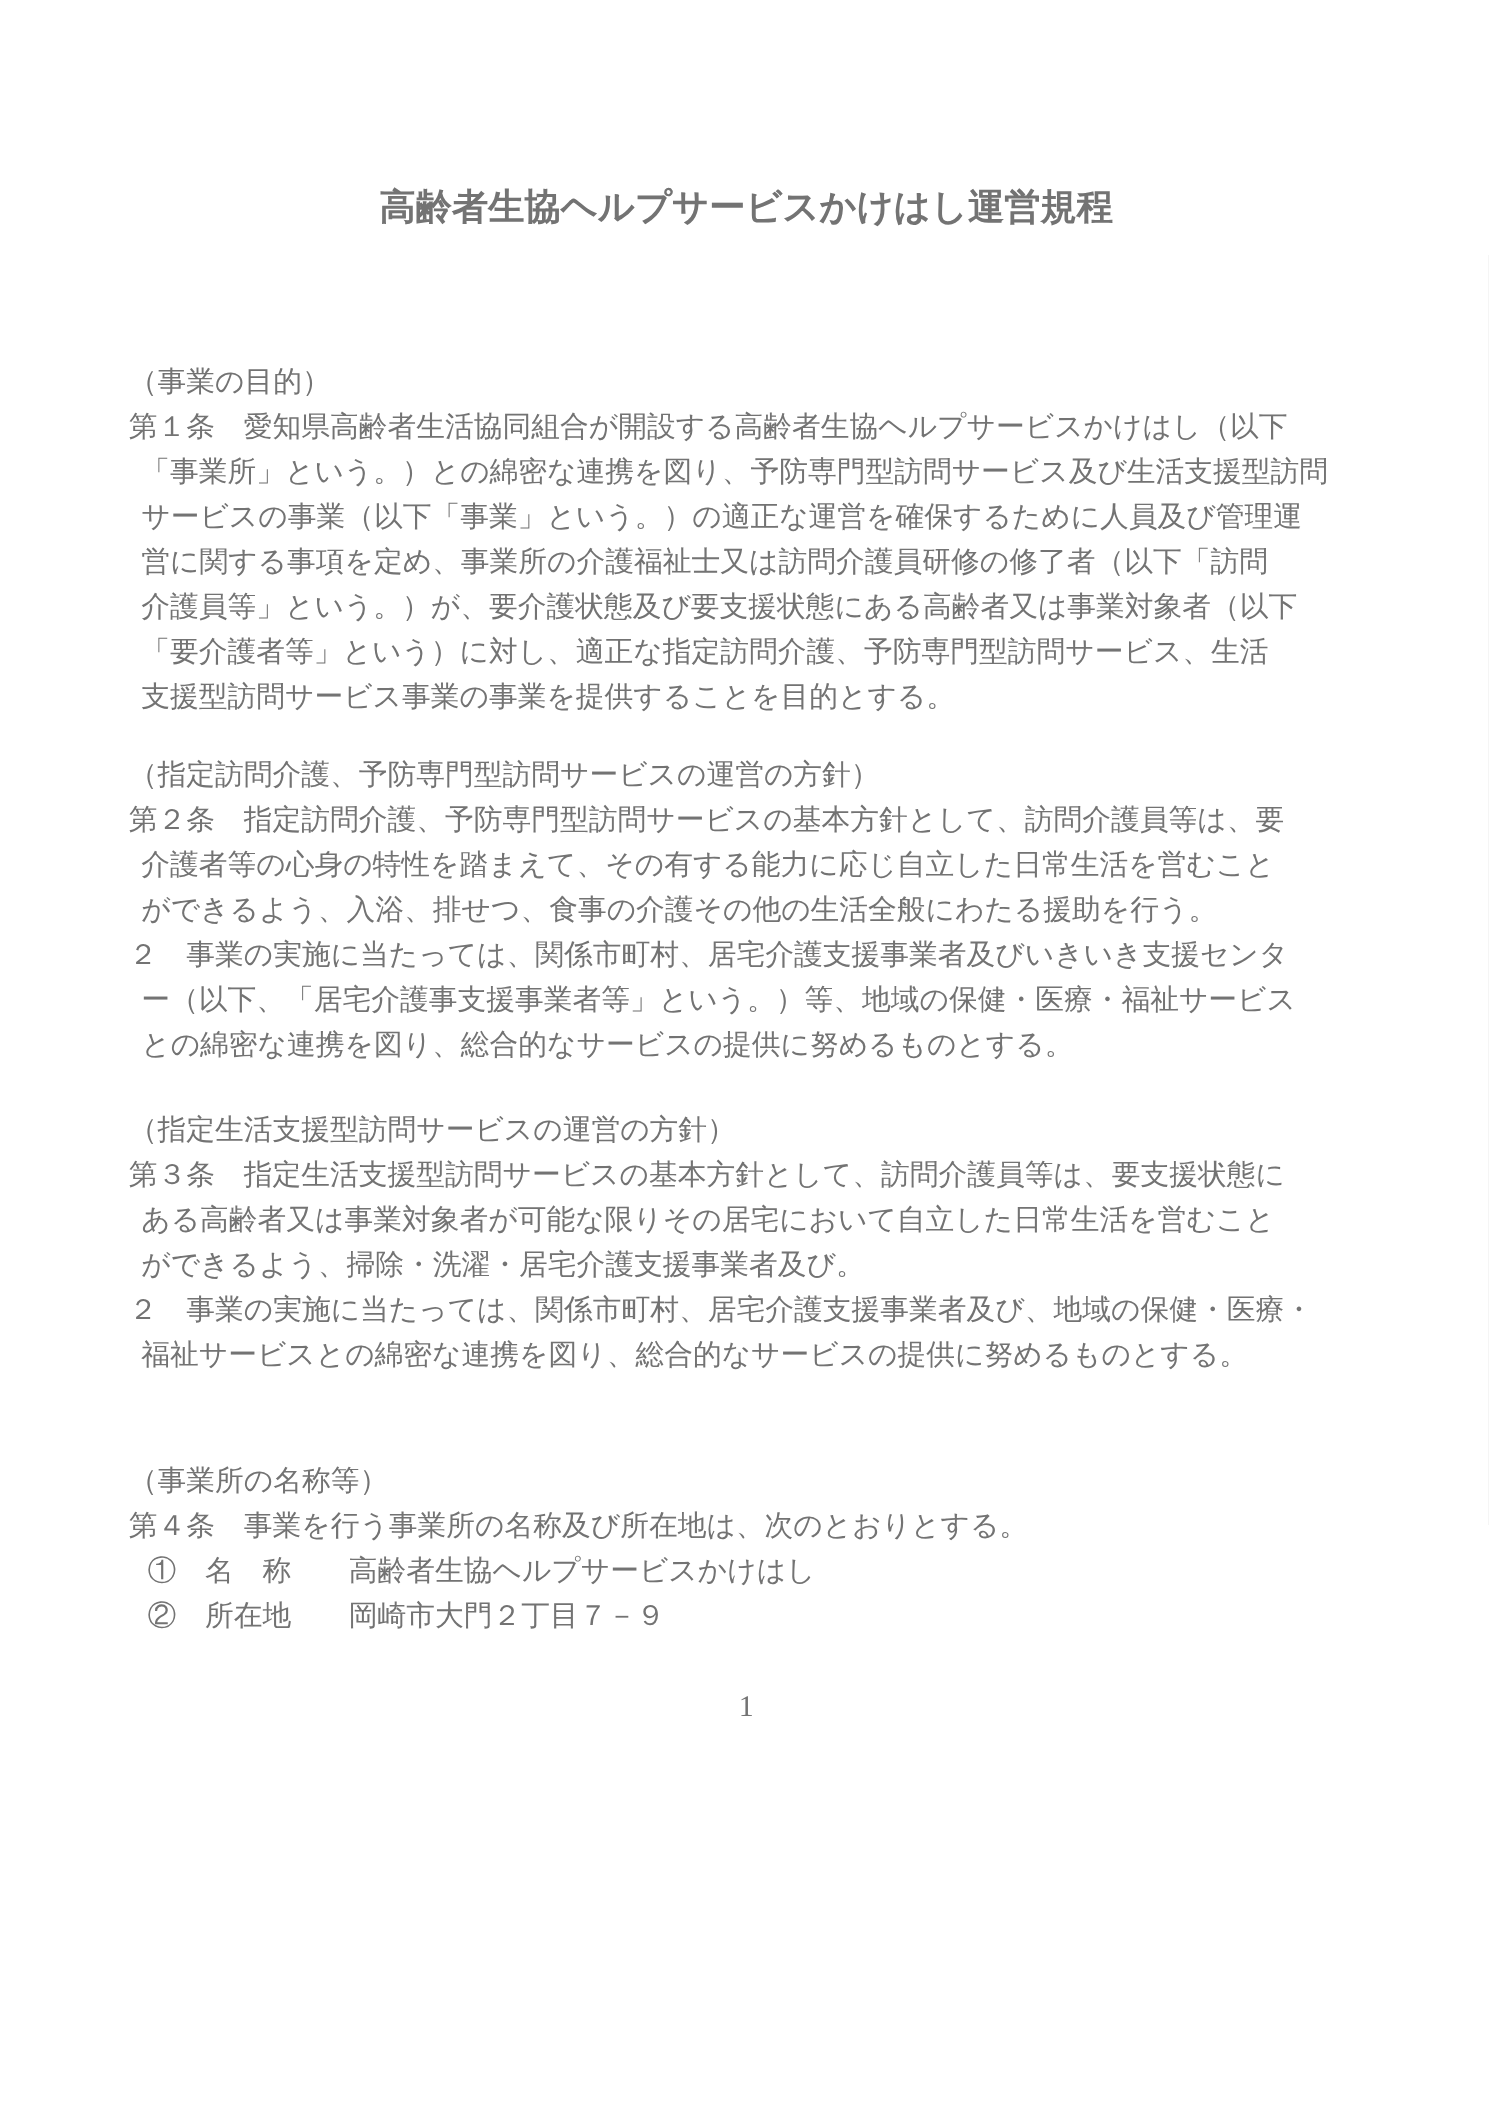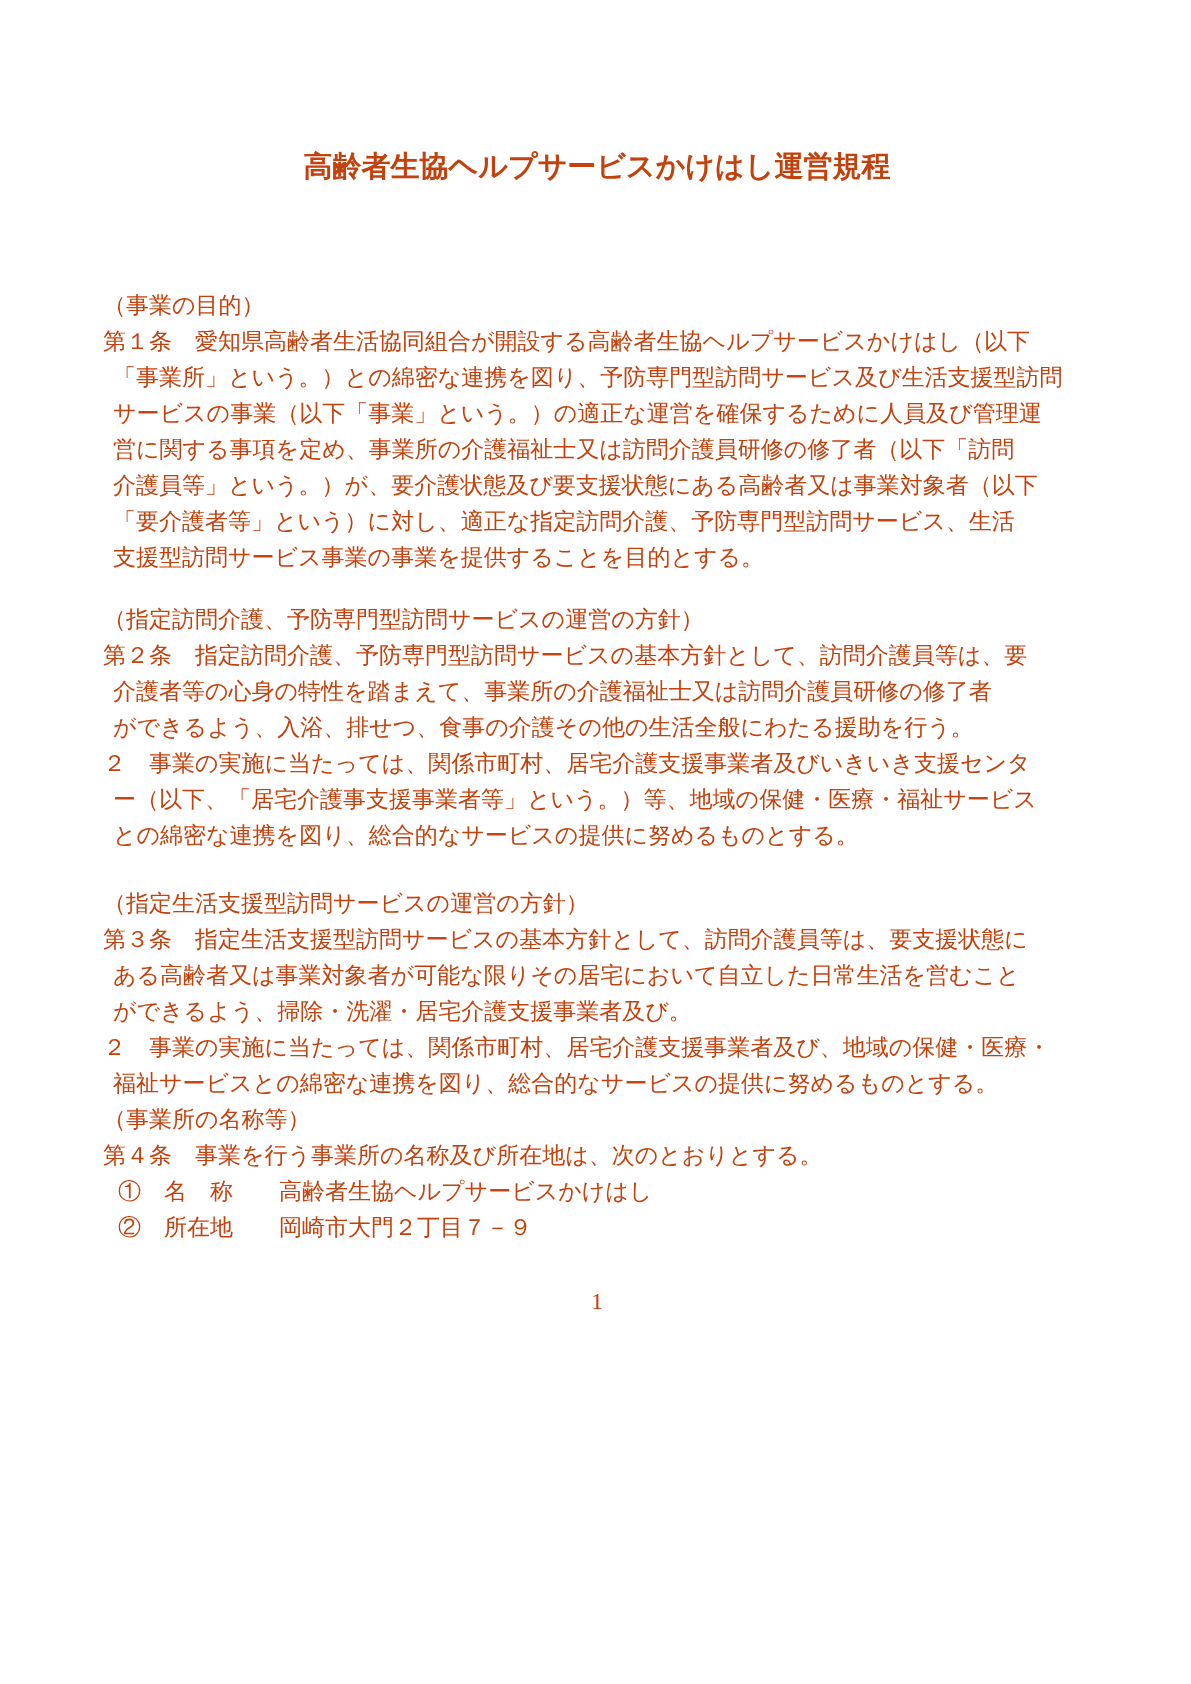--- a/index.html
+++ b/index.html
@@ -1,21 +1,21 @@
 <!DOCTYPE html>
 <html><head>
 <meta charset="utf-8">
 <style>
   html,body { margin:0; padding:0; background:#e8e8e8; }
   .page {
     position:relative;
     width:1191px; height:1684px;
     margin:0 auto;
     background:#ffffff;
-    color:#c2410c;
+    color:#737373;
     font-family:"Liberation Serif","DejaVu Serif",serif;
     overflow:hidden;
   }
   .content { position:absolute; left:103px; top:0; width:988px; }
   .doc-title {
     margin-top:146px;
     text-align:center;
     font-size:29px;
     font-weight:bold;
     line-height:40px;
@@ -26,21 +26,21 @@
     line-height:36px;
     height:36px;
     white-space:nowrap;
   }
   .heading { }
   .cont { padding-left:10px; }
   .item { padding-left:15px; }
   .sec-1 { margin-top:102px; }
   .sec-2 { margin-top:26px; }
   .sec-3 { margin-top:32px; }
-  .sec-4 { }
+  .sec-4 { margin-top:65px; }
   .sec-5 { margin-top:72px; }
   .standalone { margin-top:62px; padding-left:10px; }
   .page-number {
     margin-top:37px;
     text-align:center;
     font-size:24px;
     line-height:36px;
   }
 </style>
 </head>
@@ -58,21 +58,21 @@
       <div class="line cont">サービスの事業（以下「事業」という。）の適正な運営を確保するために人員及び管理運</div>
       <div class="line cont">営に関する事項を定め、事業所の介護福祉士又は訪問介護員研修の修了者（以下「訪問</div>
       <div class="line cont">介護員等」という。）が、要介護状態及び要支援状態にある高齢者又は事業対象者（以下</div>
       <div class="line cont">「要介護者等」という）に対し、適正な指定訪問介護、予防専門型訪問サービス、生活</div>
       <div class="line cont">支援型訪問サービス事業の事業を提供することを目的とする。</div>
     </div>
 
     <div class="section sec-2">
       <div class="line heading">（指定訪問介護、予防専門型訪問サービスの運営の方針）</div>
       <div class="line">第２条　指定訪問介護、予防専門型訪問サービスの基本方針として、訪問介護員等は、要</div>
-      <div class="line cont">介護者等の心身の特性を踏まえて、事業所の介護福祉士又は訪問介護員研修の修了者</div>
+      <div class="line cont">介護者等の心身の特性を踏まえて、その有する能力に応じ自立した日常生活を営むこと</div>
       <div class="line cont">ができるよう、入浴、排せつ、食事の介護その他の生活全般にわたる援助を行う。</div>
       <div class="line">２　事業の実施に当たっては、関係市町村、居宅介護支援事業者及びいきいき支援センタ</div>
       <div class="line cont">ー（以下、「居宅介護事支援事業者等」という。）等、地域の保健・医療・福祉サービス</div>
       <div class="line cont">との綿密な連携を図り、総合的なサービスの提供に努めるものとする。</div>
     </div>
 
     <div class="section sec-3">
       <div class="line heading">（指定生活支援型訪問サービスの運営の方針）</div>
       <div class="line">第３条　指定生活支援型訪問サービスの基本方針として、訪問介護員等は、要支援状態に</div>
       <div class="line cont">ある高齢者又は事業対象者が可能な限りその居宅において自立した日常生活を営むこと</div>

